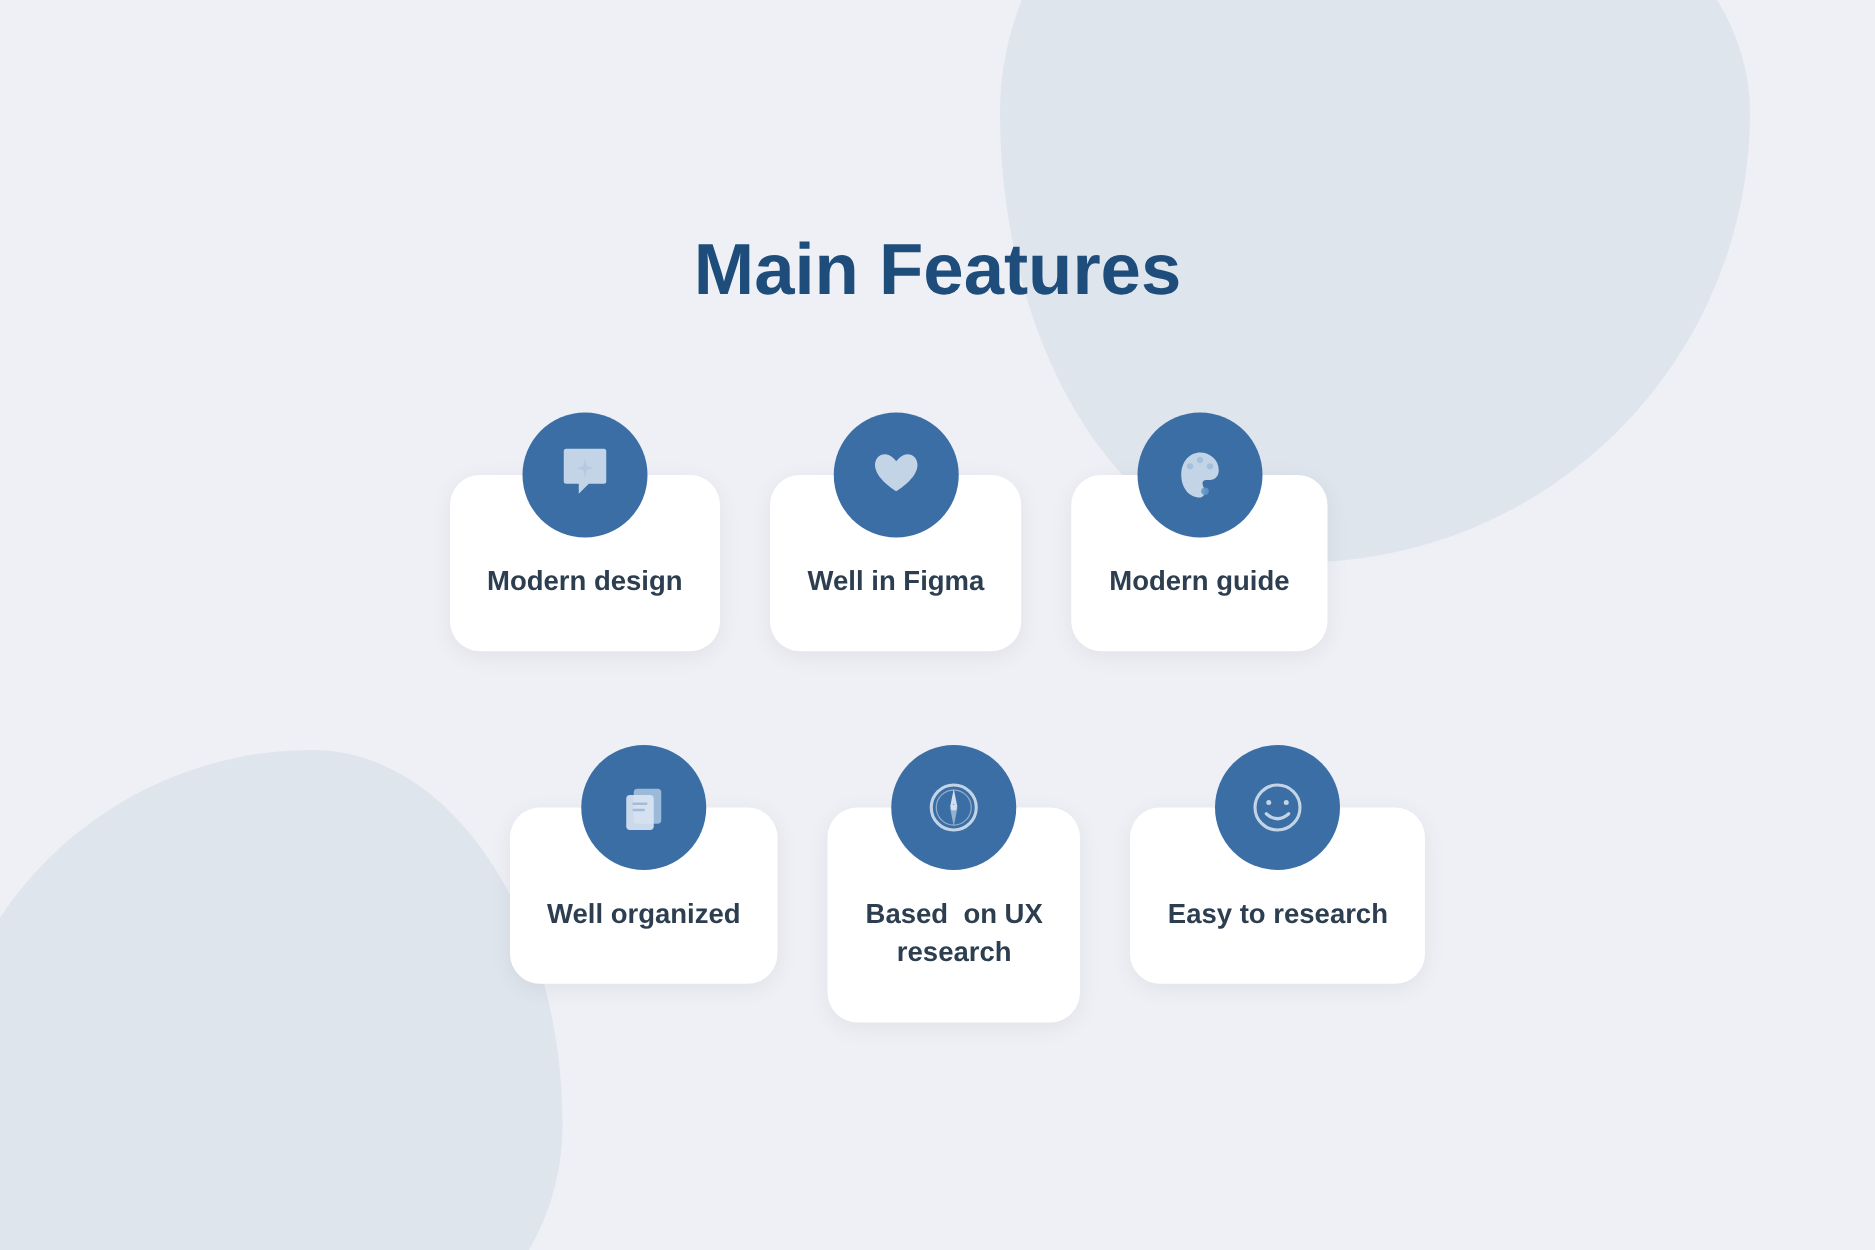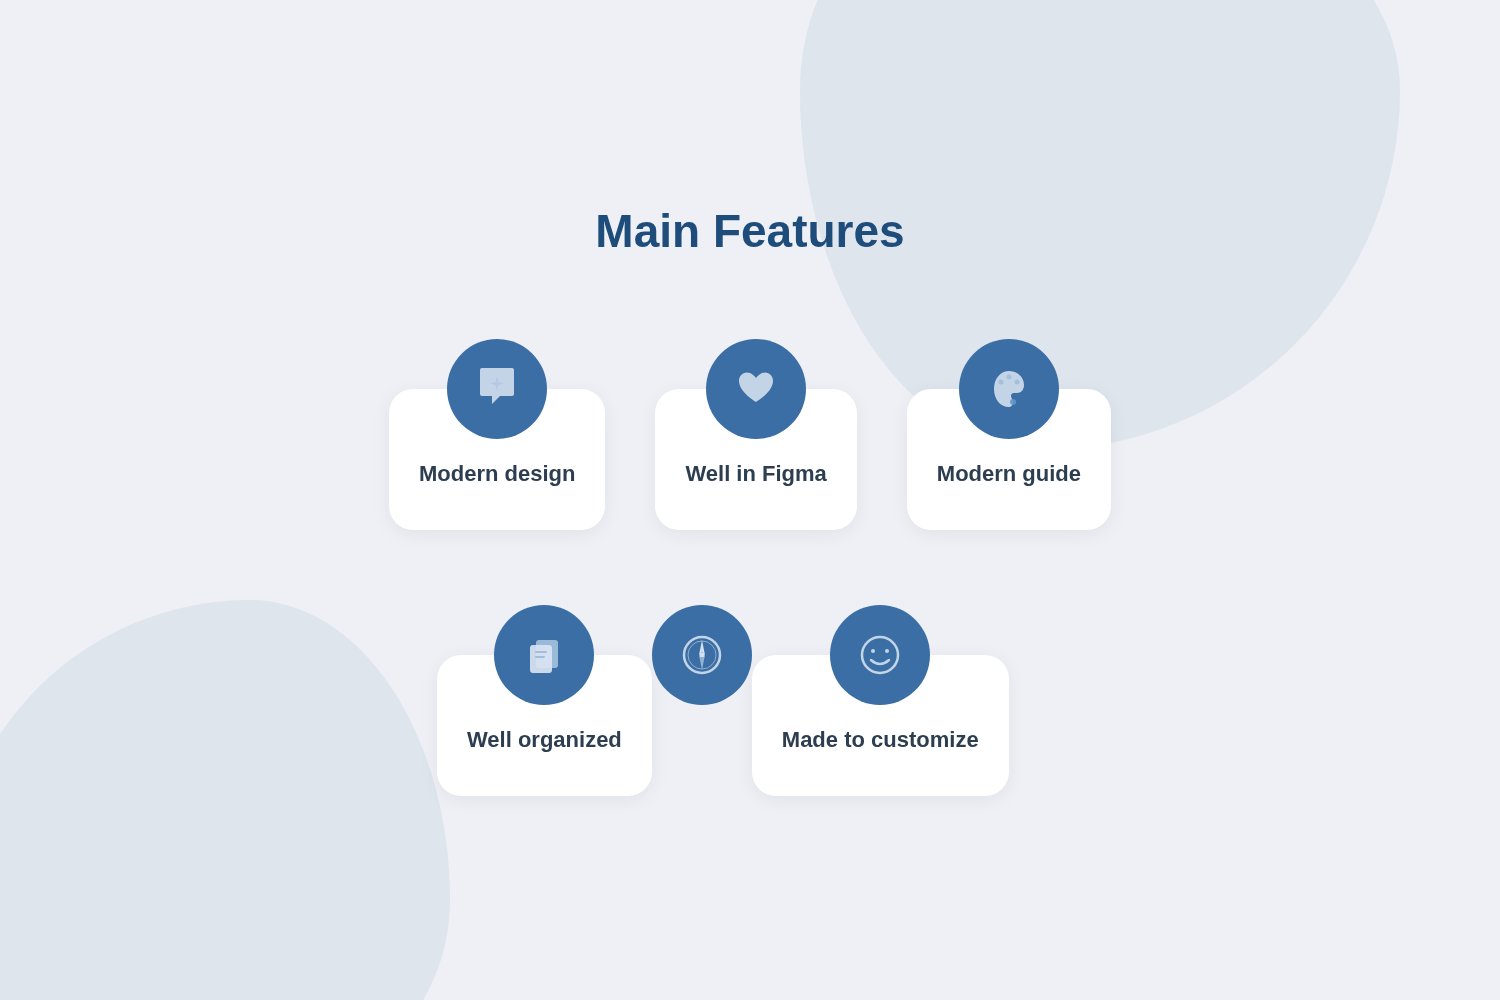--- a/index.html
+++ b/index.html
@@ -37,21 +37,21 @@
     }
     .bg-blob-2 {
       width: 500px;
       height: 500px;
       bottom: -100px;
       left: -50px;
       border-radius: 60% 40% 40% 60% / 60% 60% 40% 40%;
     }
 
     .page-title {
-      font-size: 46px;
+      font-size: 58px;
       font-weight: 700;
       color: #1e4d7b;
       margin-bottom: 76px;
       text-align: left;
       position: relative;
       z-index: 1;
     }
 
     .card-container {
       padding-top: 55px;
@@ -93,21 +93,21 @@
       font-size: 22px;
       font-weight: 600;
       color: #2c3e50;
       text-align: center;
       line-height: 1.4;
       margin-top: 10px;
     }
 
     .row {
       display: flex;
-      gap: 50px;
+      gap: 40px;
       margin-bottom: 70px;
     }
 
     .row:last-child {
       margin-bottom: 0;
       padding-left: 48px;
     }
   </style>
 </head>
 <body>
@@ -184,30 +184,33 @@
       <div class="icon-circle">
         <svg viewBox="0 0 50 50" xmlns="http://www.w3.org/2000/svg">
           <circle cx="25" cy="25" r="18" fill="none" stroke="rgba(220,230,242,0.85)" stroke-width="2.5"></circle>
           <circle cx="25" cy="25" r="14" fill="none" stroke="rgba(200,215,232,0.6)" stroke-width="1"></circle>
 
           <polygon points="25,10 28,25 25,22 22,25" fill="rgba(220,230,242,0.95)"></polygon>
           <polygon points="25,40 22,25 25,28 28,25" fill="rgba(170,195,220,0.8)"></polygon>
           <circle cx="25" cy="25" r="2.5" fill="rgba(220,230,242,0.95)"></circle>
         </svg>
       </div>
+      <div class="card-body">
+        <div class="card-label">Based&nbsp; on UX<br>research</div>
+      </div>
     </div>
 
     <div class="card-container">
       <div class="icon-circle">
         <svg viewBox="0 0 50 50" xmlns="http://www.w3.org/2000/svg">
           <circle cx="25" cy="25" r="18" fill="none" stroke="rgba(220,230,242,0.85)" stroke-width="2.5"></circle>
           <circle cx="18" cy="21" r="2" fill="rgba(220,230,242,0.85)"></circle>
           <circle cx="32" cy="21" r="2" fill="rgba(220,230,242,0.85)"></circle>
           <path d="M16 30 Q25 38 34 30" fill="none" stroke="rgba(220,230,242,0.85)" stroke-width="2.5" stroke-linecap="round"></path>
         </svg>
       </div>
       <div class="card-body">
-        <div class="card-label">Made to customize</div>
+        <div class="card-label">Easy to research</div>
       </div>
     </div>
 
   </div>
 </div>
 
 </body></html>

